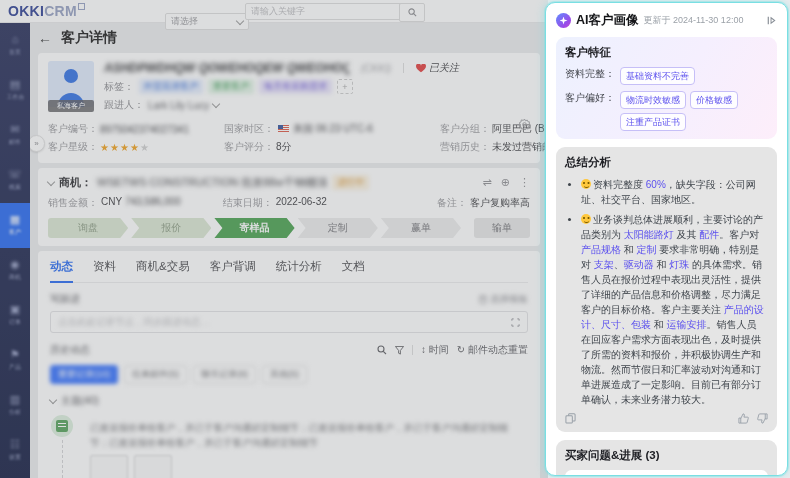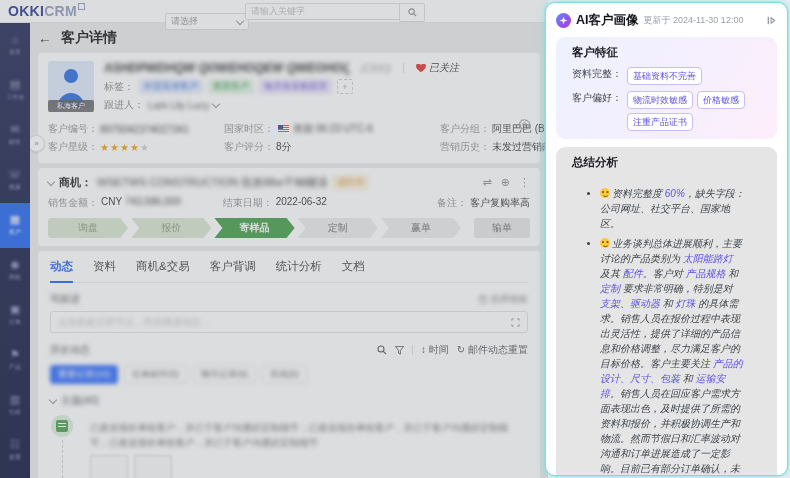--- a/index.html
+++ b/index.html
@@ -115,28 +115,28 @@
   
   .ai{position:absolute;top:2px;right:2px;bottom:2px;width:243px;background:#fff;border:1px solid #79dfe3;border-radius:10px;
       box-shadow:0 0 0 1px rgba(121,223,227,.35),0 0 10px rgba(121,223,227,.6);z-index:100;padding:9px 10px;box-sizing:border-box;overflow:hidden;}
   .ai-head{display:flex;align-items:center;gap:5px;}
   .ai-ic{width:15px;height:15px;border-radius:50%;background:linear-gradient(135deg,#5f8dff,#9a4ae8 70%,#c44ad0);position:relative;flex:none;}
   .ai-ic::after{content:"";position:absolute;left:3.5px;top:3.5px;width:8px;height:8px;background:#fff;
       clip-path:polygon(50% 0,62% 38%,100% 50%,62% 62%,50% 100%,38% 62%,0 50%,38% 38%);}
   .ai-title{font-size:12.5px;font-weight:bold;color:#141518;}
   .ai-upd{font-size:9px;color:#9ba1a8;}
   .ai-collapse{margin-left:auto;color:#8a9098;}
-  .ai-card{border-radius:9px;padding:8px 16px;margin-top:8px;}
+  .ai-card{border-radius:9px;padding:8px 9px;margin-top:8px;}
   .ai-card.grad{background:linear-gradient(120deg,#edf1fe 0%,#f5effe 55%,#fdeefa 100%);}
   .ai-card.gray{background:#e5e5e5;}
   .ai-card h3{margin:0 0 7px;font-size:11.5px;color:#202126;}
   .feat-row{display:flex;align-items:flex-start;gap:5px;margin-top:6px;font-size:10px;color:#43464d;white-space:nowrap;}
   .feat-tags{display:flex;gap:4px;flex-wrap:wrap;}
   .ai-tag{font-size:9px;color:#5b50ee;border:1px solid #c6bff7;background:rgba(255,255,255,.85);border-radius:4px;padding:1.5px 5px;white-space:nowrap;}
-  .bullets{margin:16px;padding-left:12px;font-style:italic;}
+  .bullets{margin:4px;padding-left:12px;}
   .bullets li{font-size:10px;color:#3f454c;line-height:1.5;margin-bottom:5px;}
   .hl{color:#5b50ee;}
   .smiley{display:inline-block;width:10px;height:10px;border-radius:50%;background:#ffc83d;position:relative;vertical-align:-1px;margin-right:2px;}
   .smiley::before{content:"";position:absolute;left:2px;top:3px;width:1.5px;height:1.5px;background:#7a5b00;border-radius:50%;box-shadow:4.5px 0 0 #7a5b00;}
   .smiley::after{content:"";position:absolute;left:2.5px;top:5px;width:5px;height:2.5px;border-bottom:1px solid #7a5b00;border-radius:0 0 5px 5px;}
   .sum-foot{display:flex;align-items:center;margin-top:6px;color:#98a0a8;}
   .sum-foot .right{margin-left:auto;display:flex;gap:8px;}
   .buyer-card{background:#fff;border-radius:8px;padding:8px 9px 5px;}
 </style>
 </head>

